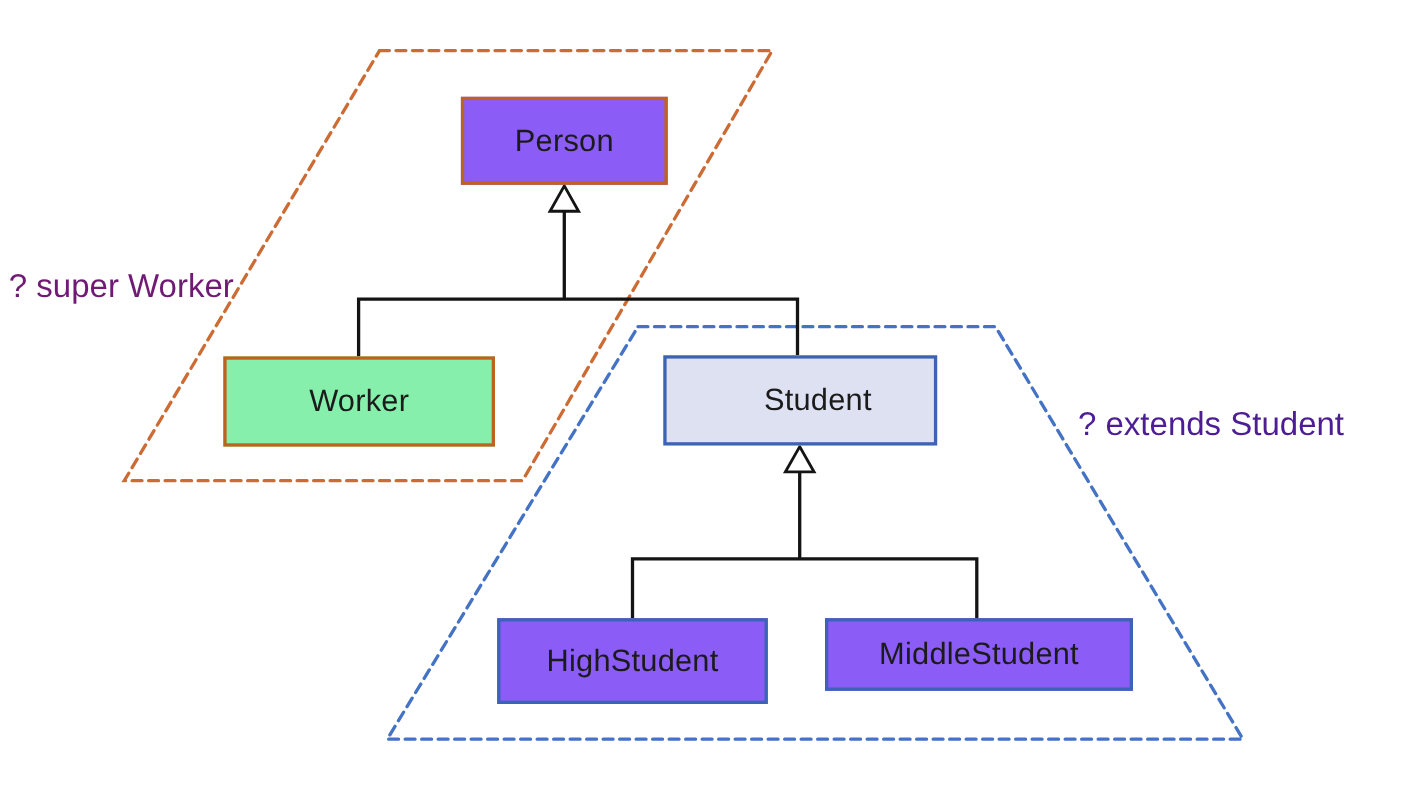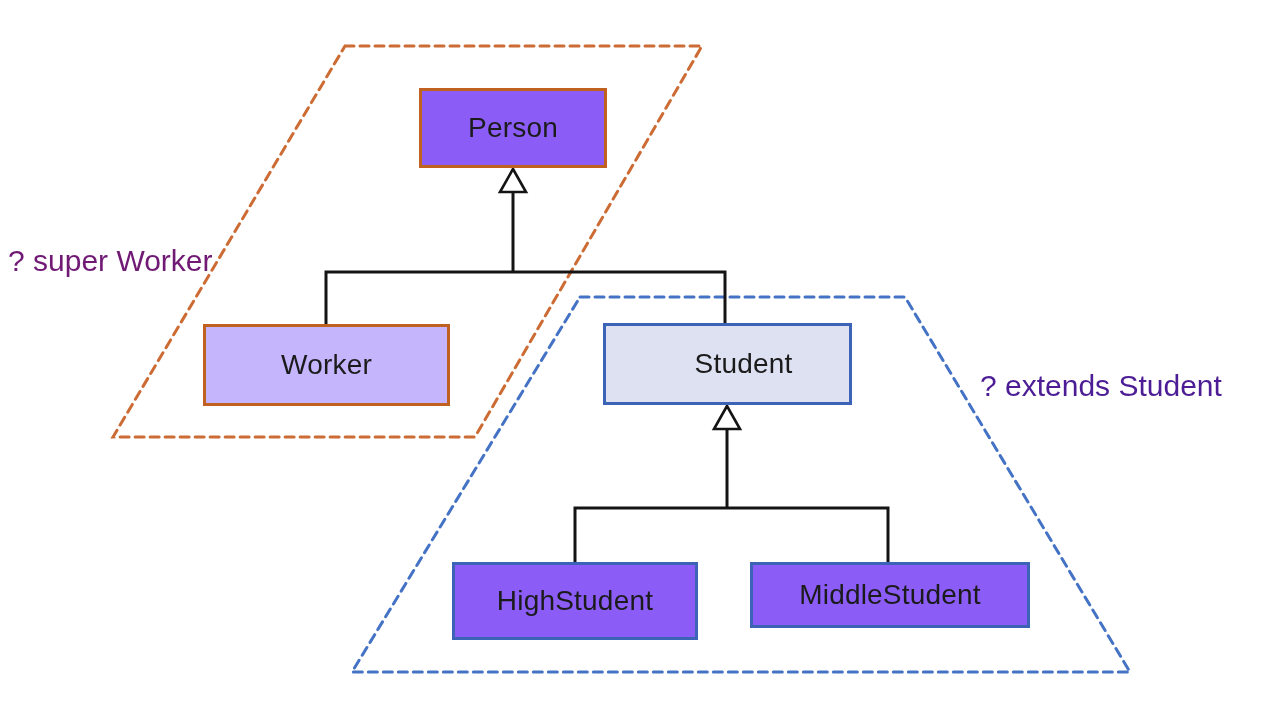--- a/index.html
+++ b/index.html
@@ -27,21 +27,21 @@
     box-sizing: border-box;
     display: flex;
     align-items: center;
     justify-content: center;
     font-size: 28px;
     color: #1b1b1b;
     background: #8b5cf6;
     letter-spacing: 0.2px;
   }
   .node.orange        { border: 3px solid #C0611F; }
-  .node.orange-filled { border: 3px solid #C0611F; background: #c4b5fd; }
+  .node.orange-filled { border: 3px solid #C0611F; background: #86efac; }
   .node.blue          { border: 3px solid #3C63B5; text-align: right; }
   .node.blue-filled   { border: 3px solid #3C63B5; background: #DEE1F2; padding-left: 32px; }
 
   .node-person  { left: 419px; top:  88px; width: 188px; height: 80px; }
   .node-worker  { left: 203px; top: 324px; width: 247px; height: 82px; }
   .node-student { left: 603px; top: 323px; width: 249px; height: 82px; }
   .node-high    { left: 452px; top: 562px; width: 246px; height: 78px; }
   .node-middle  { left: 750px; top: 562px; width: 280px; height: 66px; }
 
   .annotation {

